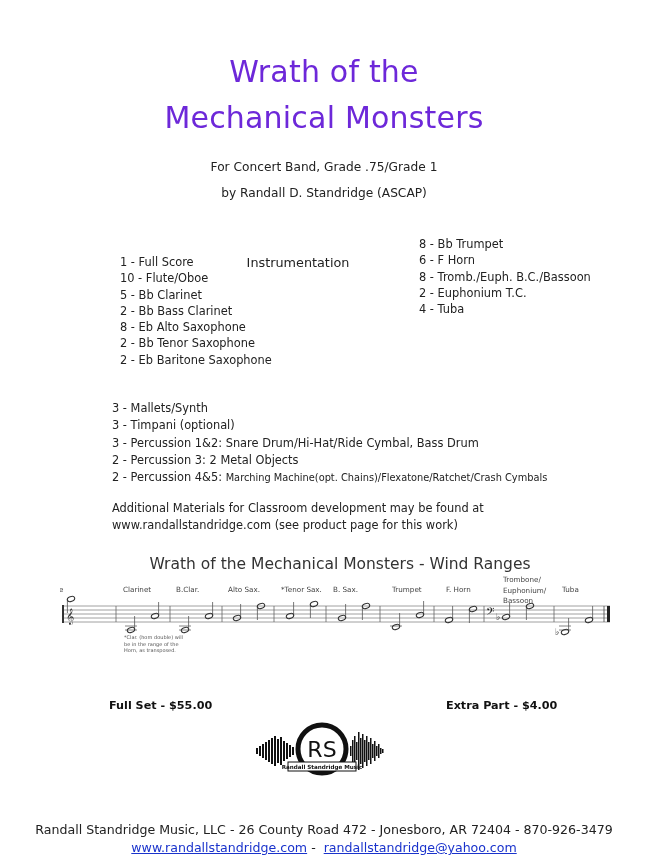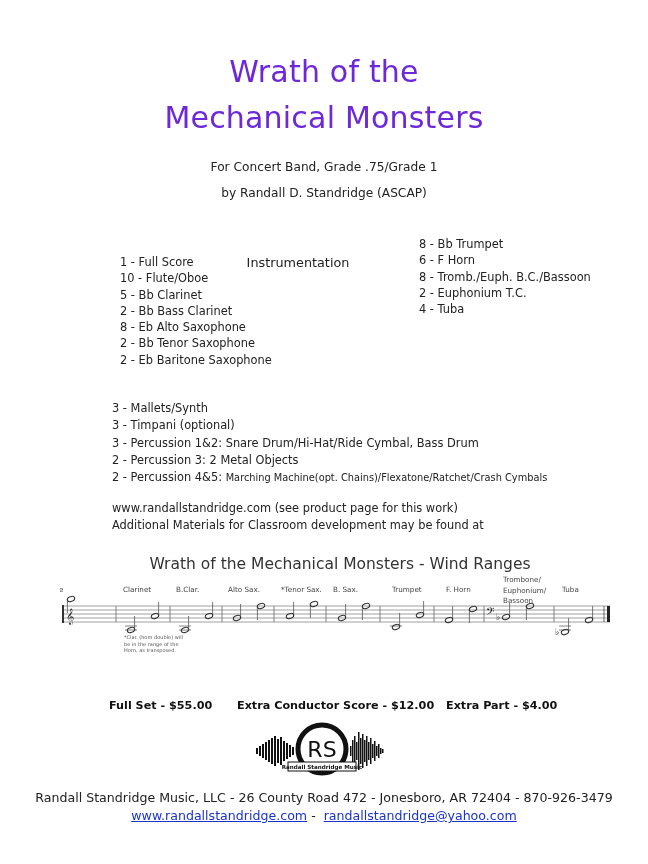--- a/index.html
+++ b/index.html
@@ -18,21 +18,21 @@
     .col-left { left: 120px; top: 236px; margin-top: 18px; }
     .col-right { left: 419px; top: 236px; }
     .col div { white-space: nowrap; }
     .perc { position: absolute; left: 112px; top: 400px; font-size: 11.4px; line-height: 16.3px; color: #222; }
     .perc div { white-space: nowrap; }
     .perc .small { font-size: 9.8px; }
     .additional { position: absolute; left: 112px; top: 500px; font-size: 11.4px; line-height: 16.5px; color: #222; }
     .ranges { position: absolute; left: 60px; top: 548px; width: 560px; height: 110px; }
     .prices { position: absolute; top: 699px; font-size: 11.2px; font-weight: bold; color: #111; white-space: nowrap; }
     .logo { position: absolute; left: 254px; top: 722px; width: 136px; height: 56px; }
-    .footer { position: absolute; left: 0; width: 648px; text-align: center; font-size: 12.6px; color: #222; }
+    .footer { position: absolute; left: 0; width: 648px; text-align: center; font-size: 12.6px; color: #222; margin-top: 32px; }
     .footer.f1 { top: 790px; }
     .footer.f2 { top: 808px; }
     .footer a { color: #1a33cc; text-decoration: underline; }
   </style>
 </head>
 <body>
 
 <div class="page">
 
   <div class="title l1">Wrath of the</div>
@@ -63,22 +63,22 @@
 
   <div class="perc">
     <div><span>3 - Mallets/Synth</span><span class="small"></span></div>
     <div><span>3 - Timpani (optional)</span><span class="small"></span></div>
     <div><span>3 - Percussion 1&amp;2:  Snare Drum/Hi-Hat/Ride Cymbal, Bass Drum</span><span class="small"></span></div>
     <div><span>2 - Percussion 3:  2 Metal Objects</span><span class="small"></span></div>
     <div><span>2 - Percussion 4&amp;5:  </span><span class="small">Marching Machine(opt. Chains)/Flexatone/Ratchet/Crash Cymbals</span></div>
   </div>
 
   <div class="additional">
+    <div>Additional Materials for Classroom development may be found at</div>
     <div>www.randallstandridge.com (see product page for this work)</div>
-    <div>Additional Materials for Classroom development may be found at</div>
   </div>
 
   <svg class="ranges" id="ranges-svg" viewBox="60 548 560 110" width="560" height="110">
       <text x="340" y="569" text-anchor="middle" font-size="15.5" fill="#333" font-family="'DejaVu Sans', sans-serif">Wrath of the Mechanical Monsters - Wind Ranges</text>
       <line x1="63" y1="606" x2="610" y2="606" stroke="#888" stroke-width="0.8"></line>
       <line x1="63" y1="610" x2="610" y2="610" stroke="#888" stroke-width="0.8"></line>
       <line x1="63" y1="614" x2="610" y2="614" stroke="#888" stroke-width="0.8"></line>
       <line x1="63" y1="618" x2="610" y2="618" stroke="#888" stroke-width="0.8"></line>
       <line x1="63" y1="622" x2="610" y2="622" stroke="#888" stroke-width="0.8"></line>
       <rect x="62" y="605" width="2" height="18" fill="#333"></rect>
@@ -156,21 +156,20 @@
       <ellipse cx="565" cy="632" rx="3.8" ry="2.4" fill="none" stroke="#333" stroke-width="1.1" transform="rotate(-20 565 632)"></ellipse>
       <text x="555" y="635" font-size="9" fill="#333" font-family="'DejaVu Sans', sans-serif">♭</text>
       <line x1="592.6" y1="620" x2="592.6" y2="606" stroke="#555" stroke-width="0.8"></line>
       <ellipse cx="589" cy="620" rx="3.8" ry="2.4" fill="none" stroke="#333" stroke-width="1.1" transform="rotate(-20 589 620)"></ellipse>
       <text x="124" y="639" font-size="5" fill="#555" font-family="'DejaVu Sans', sans-serif">*Clar. (horn double) will</text>
       <text x="124" y="645.5" font-size="5" fill="#555" font-family="'DejaVu Sans', sans-serif">be in the range of the</text>
       <text x="124" y="652" font-size="5" fill="#555" font-family="'DejaVu Sans', sans-serif">Horn, as transposed.</text>
     </svg>
 
   <div class="prices" style="left:109px;">Full Set - $55.00</div>
-  <div class="prices" style="left:237px;">Extra Conductor Score - $12.00</div>
   <div class="prices" style="left:446px;">Extra Part - $4.00</div>
 
   <svg class="logo" viewBox="0 0 136 56">
     <g fill="#111">
       <rect x="2" y="26" width="2" height="6"></rect>
         <rect x="5" y="24" width="2" height="10"></rect>
       <rect x="8" y="22" width="2" height="14"></rect>
         <rect x="11" y="20" width="2" height="18"></rect>
       <rect x="14" y="18" width="2" height="22"></rect>
         <rect x="17" y="16" width="2" height="26"></rect>

